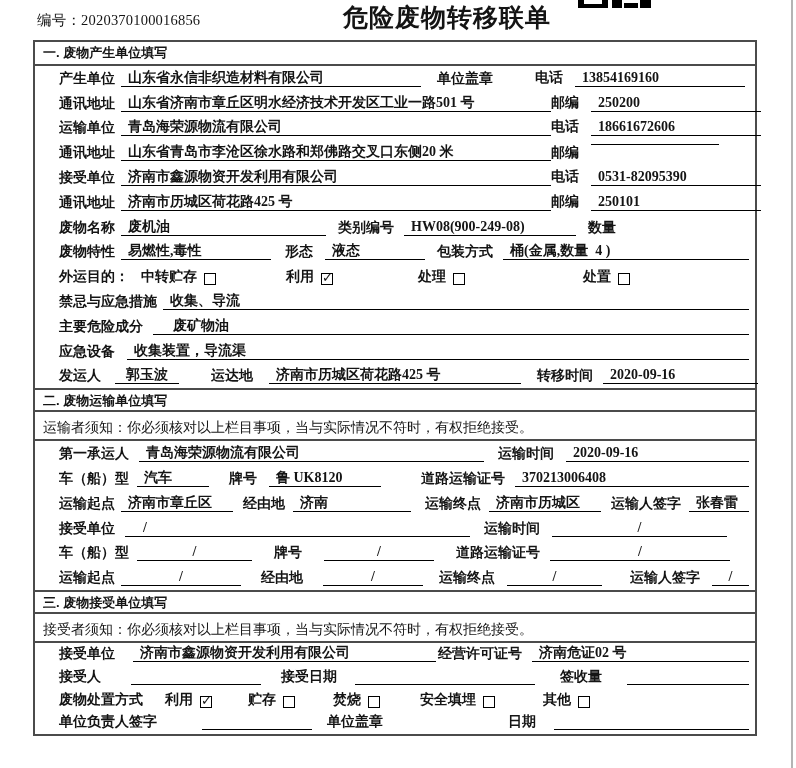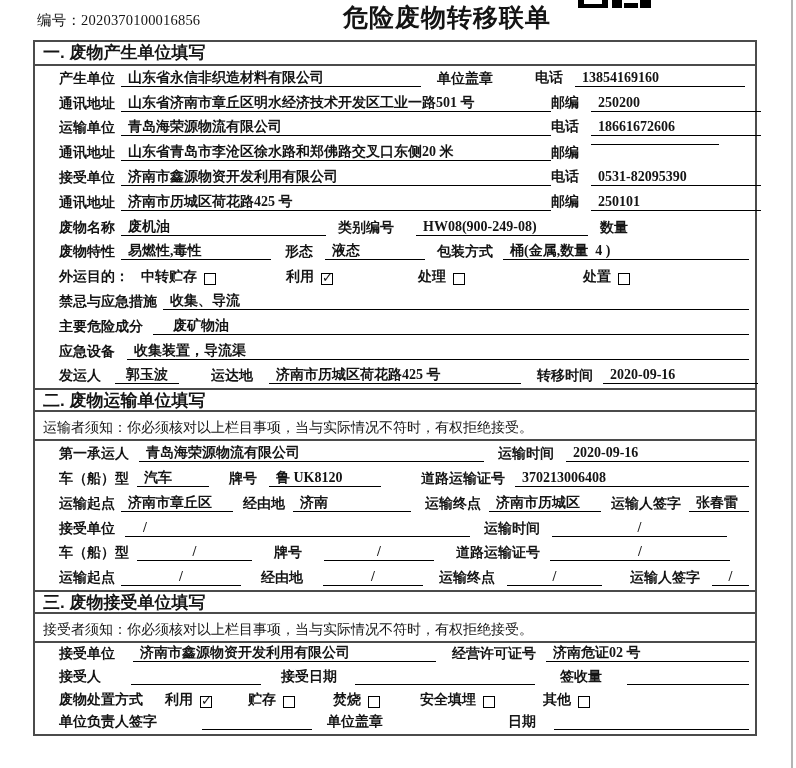--- a/index.html
+++ b/index.html
@@ -34,21 +34,21 @@
   }
   .tbl {
     position: absolute; left: 33px; top: 40px; width: 724px;
     border: 2px solid #4b4b4b;
     background: #fff;
   }
   .sec-h {
     height: 24px; line-height: 22px;
     padding-left: 8px;
     font-family: "Liberation Sans", "DejaVu Sans", sans-serif;
-    font-size: 17px; font-weight: bold;
+    font-size: 13px; font-weight: bold;
     border-bottom: 2px solid #4b4b4b;
   }
   .sec-h.bt { border-top: 2px solid #4b4b4b; }
   .notice {
     height: 29px; padding: 7px 6px 0 8px;
     border-bottom: 2px solid #4b4b4b;
     white-space: pre;
   }
   .r {
     display: flex; align-items: flex-end;
@@ -164,21 +164,21 @@
         <span class="rg">
           <span class="l">邮编</span>
           <span class="v" style="width:170px">250101</span>
         </span>
       </div>
 
       <div class="r">
         <span class="l">废物名称</span>
         <span class="v" style="width:205px;margin-left:6px">废机油</span>
         <span class="l" style="margin-left:12px">类别编号</span>
-        <span class="v" style="width:172px;margin-left:22px">HW08(900-249-08)</span>
+        <span class="v" style="width:172px;margin-left:10px">HW08(900-249-08)</span>
         <span class="l" style="margin-left:12px">数量</span>
       </div>
 
       <div class="r">
         <span class="l">废物特性</span>
         <span class="v" style="width:150px;margin-left:6px">易燃性,毒性</span>
         <span class="l" style="margin-left:14px">形态</span>
         <span class="v" style="width:100px;margin-left:12px">液态</span>
         <span class="l" style="margin-left:12px">包装方式</span>
         <span class="v vfill" style="margin-left:10px">桶(金属,数量  4 )</span>
@@ -288,21 +288,21 @@
       </div>
     </div>
 
     <div class="s3">
       <div class="sec-h bt">三. 废物接受单位填写</div>
       <div class="notice">接受者须知：你必须核对以上栏目事项，当与实际情况不符时，有权拒绝接受。</div>
 
       <div class="r">
         <span class="l">接受单位</span>
         <span class="v" style="width:303px;margin-left:18px">济南市鑫源物资开发利用有限公司</span>
-        <span class="l" style="margin-left:16px">经营许可证号</span>
+        <span class="l" style="margin-left:2px">经营许可证号</span>
         <span class="v vfill" style="margin-left:10px">济南危证02 号</span>
       </div>
 
       <div class="r">
         <span class="l">接受人</span>
         <span class="v" style="width:130px;margin-left:30px"></span>
         <span class="l" style="margin-left:20px">接受日期</span>
         <span class="v" style="width:180px;margin-left:18px"></span>
         <span class="l" style="margin-left:25px">签收量</span>
         <span class="v vfill" style="margin-left:25px"></span>

